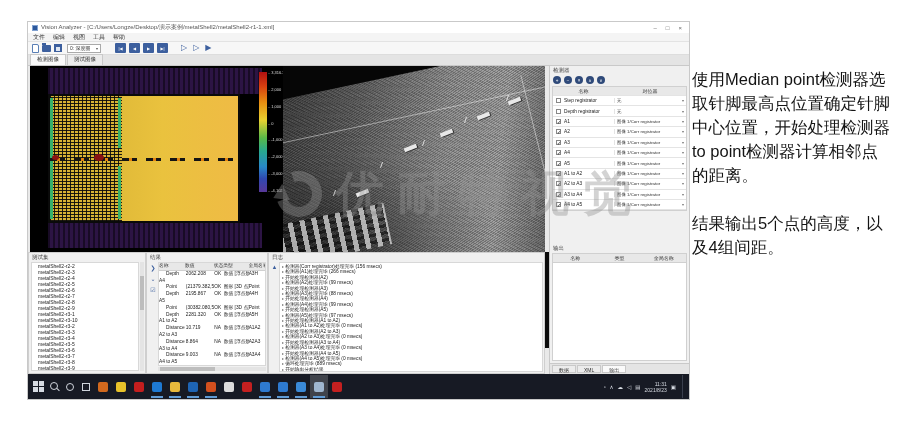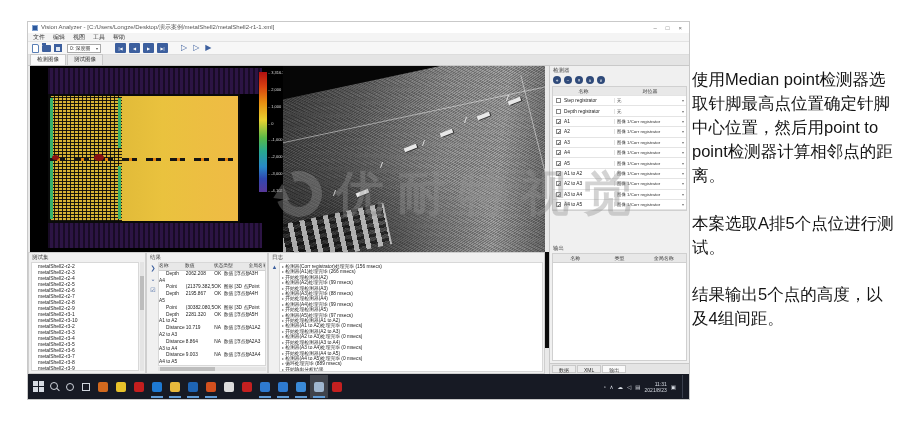--- a/index.html
+++ b/index.html
@@ -719,18 +719,17 @@
         </span>
         <span>▣</span>
         <span class="showdesk"></span>
       </span>
     </div>
 
   </div>
 
   <div class="annotation">
 
-  <p>使用Median point检测器选取针脚最高点位置确定针脚中心位置，然后用point to point检测器计算相邻点的距离。</p>
-      <p>本案选取A排5个点位进行测试。</p>
+  <p>使用Median point检测器选取针脚最高点位置确定针脚中心位置，开始处理检测器 to point检测器计算相邻点的距离。</p>
       <p>结果输出5个点的高度，以及4组间距。</p>
     </div>
 
 </div>
 
 </body></html>

